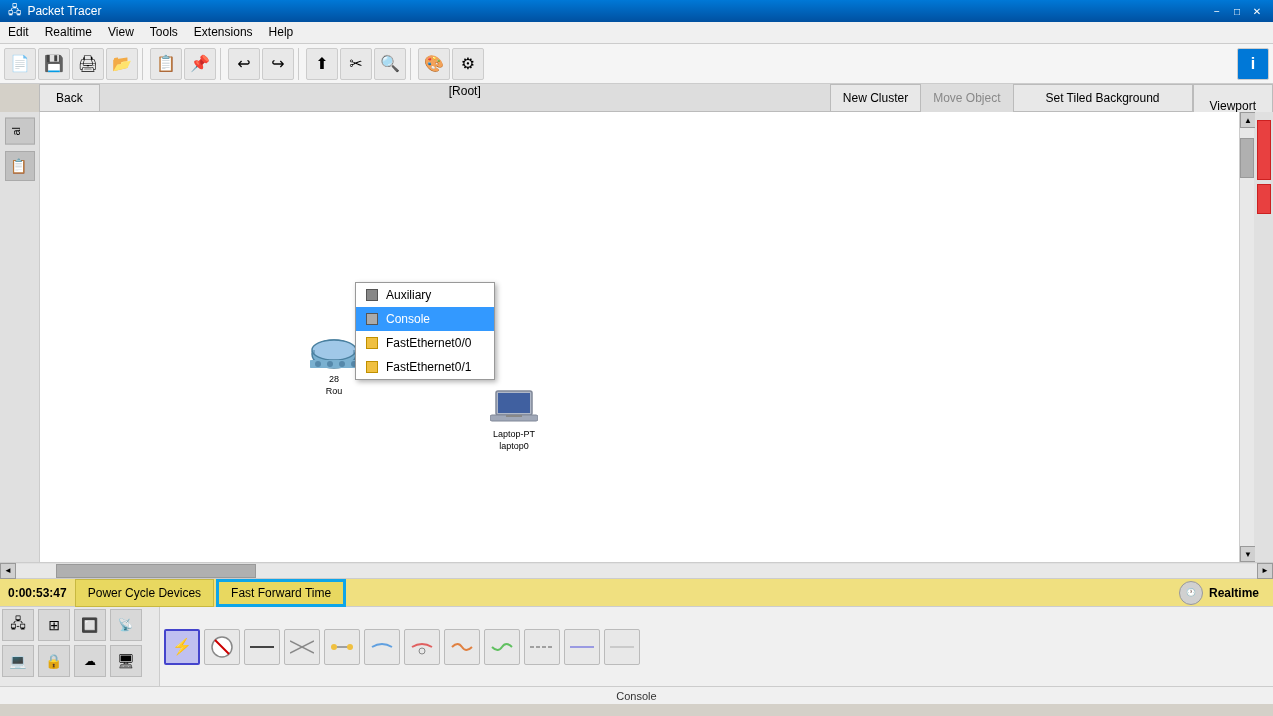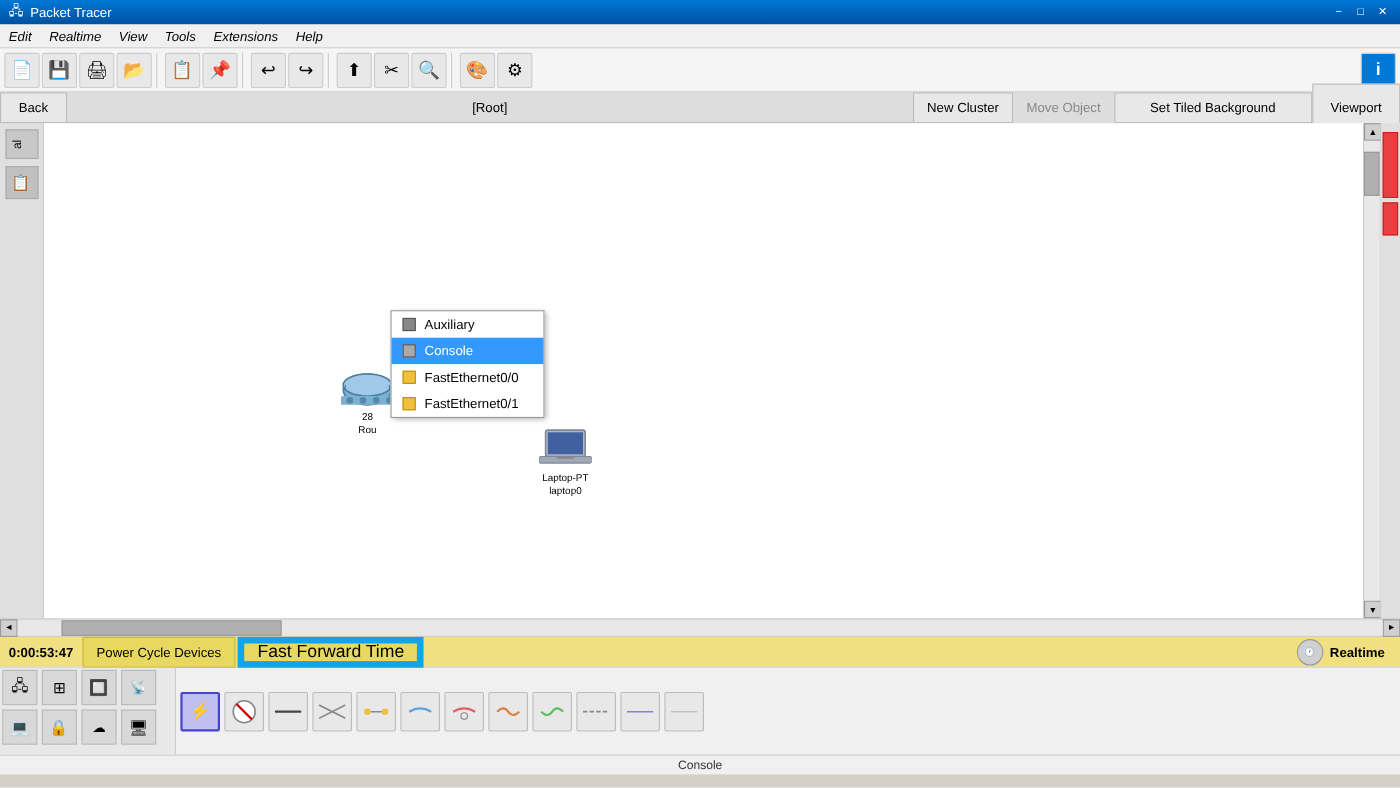--- a/index.html
+++ b/index.html
@@ -20,23 +20,22 @@
       width: 16px; height: 14px;
       display: flex; align-items: center; justify-content: center;
       cursor: pointer; color: white; font-size: 10px; margin-left: 2px;
     }
 
     
     #menubar {
       height: 22px;
       background: #f0f0f0;
       display: flex;
-      align-items: center;
+      align-items: flex-end;
       border-bottom: 1px solid #ccc;
-      font-style: italic;
     }
     .menu-item {
       padding: 2px 8px;
       cursor: pointer;
       font-size: 12px;
       height: 22px;
       display: flex; align-items: center;
     }
 
     
@@ -58,22 +57,22 @@
       font-size: 16px;
       border-radius: 2px;
     }
     .tb-separator { width: 4px; height: 32px; border-left: 1px solid #ccc; margin: 0 2px; }
 
     
     #navbar {
       height: 28px;
       background: #ddd;
       display: flex;
-      align-items: center;
       border-bottom: 1px solid #bbb;
+      margin-left: 39px;
     }
     .nav-btn {
       height: 28px;
       padding: 0 16px;
       border: 1px solid #bbb;
       background: #e8e8e8;
       cursor: pointer;
       display: flex; align-items: center; justify-content: center;
       font-size: 12px;
       border-right: 1px solid #bbb;
@@ -466,21 +465,21 @@
   <div class="hscroll-arrow">◄</div>
   <div class="hscroll-track" style="flex:1; height:14px; background:#e8e8e8; position:relative;">
     <div class="hscroll-thumb"></div>
   </div>
   <div class="hscroll-arrow">►</div>
 </div>
 
 <div id="statusbar" style="height:28px; background:#f0e080; display:flex; align-items:center; border-top:1px solid #ccc;">
   <span class="status-time" style="padding:0 8px; font-size:12px; font-weight:bold;">0:00:53:47</span>
   <div class="status-btn" style="height:28px; padding:0 12px; background:#e8d860; border:1px solid #c8b840; cursor:pointer; font-size:12px; display:flex; align-items:center;">Power Cycle Devices</div>
-  <div class="status-btn" style="height:28px; padding:0 12px; background:#e8d860; border:6px solid #0ea5e9; cursor:pointer; font-size:16px; display:flex; align-items:center; margin-left:2px;">Fast Forward Time</div>
+  <div class="status-btn" style="height:28px; padding:0 12px; background:#e8d860; border:3px solid #0ea5e9; cursor:pointer; font-size:12px; display:flex; align-items:center; margin-left:2px;">Fast Forward Time</div>
   <div style="flex:1;"></div>
   <div class="status-right" style="display:flex; align-items:center; padding-right:8px;">
     <div class="realtime-clock" style="width:24px; height:24px; background:#d0d0d0; border:1px solid #999; border-radius:50%; display:flex; align-items:center; justify-content:center; font-size:8px; cursor:pointer;">🕐</div>
     <span style="padding:0 6px; font-size:12px; font-weight:bold;">Realtime</span>
   </div>
 </div>
 
 <div id="device-toolbar" style="height:80px; background:#f0f0f0; border-top:1px solid #ccc; display:flex;">
 
   <div id="device-categories" style="width:160px; background:#e8e8e8; border-right:1px solid #ccc; display:flex; flex-direction:column;">

